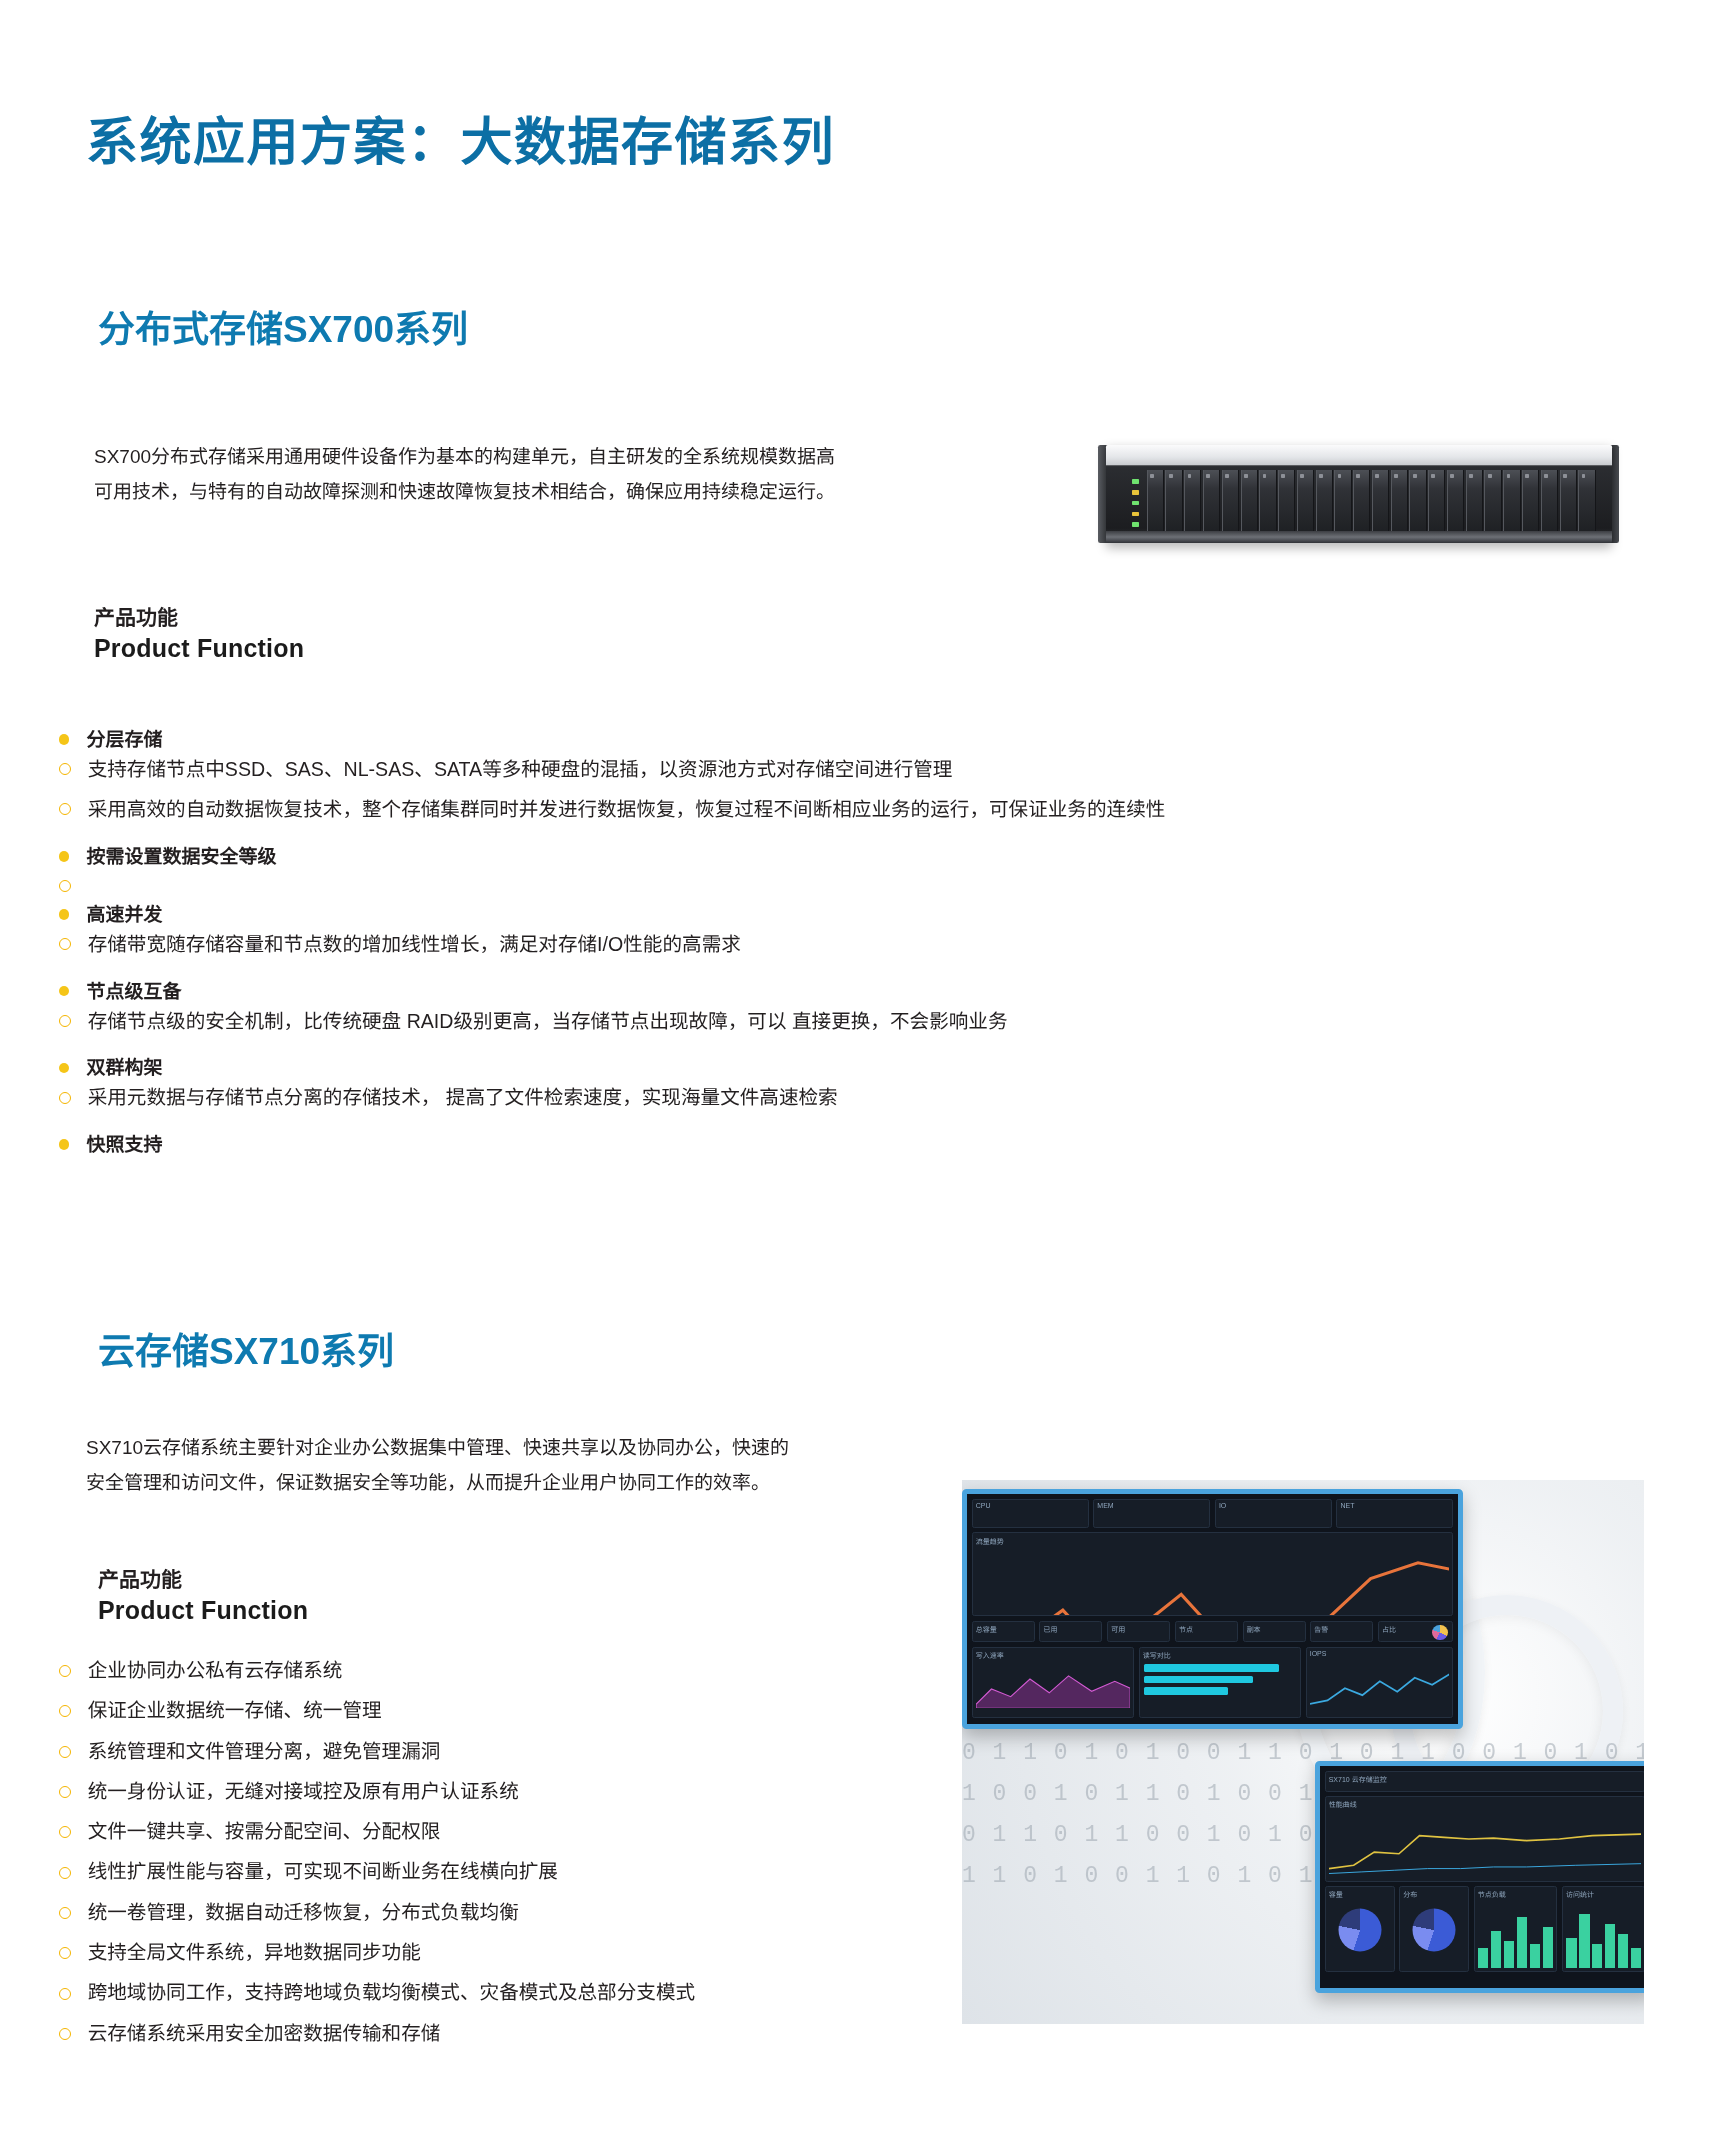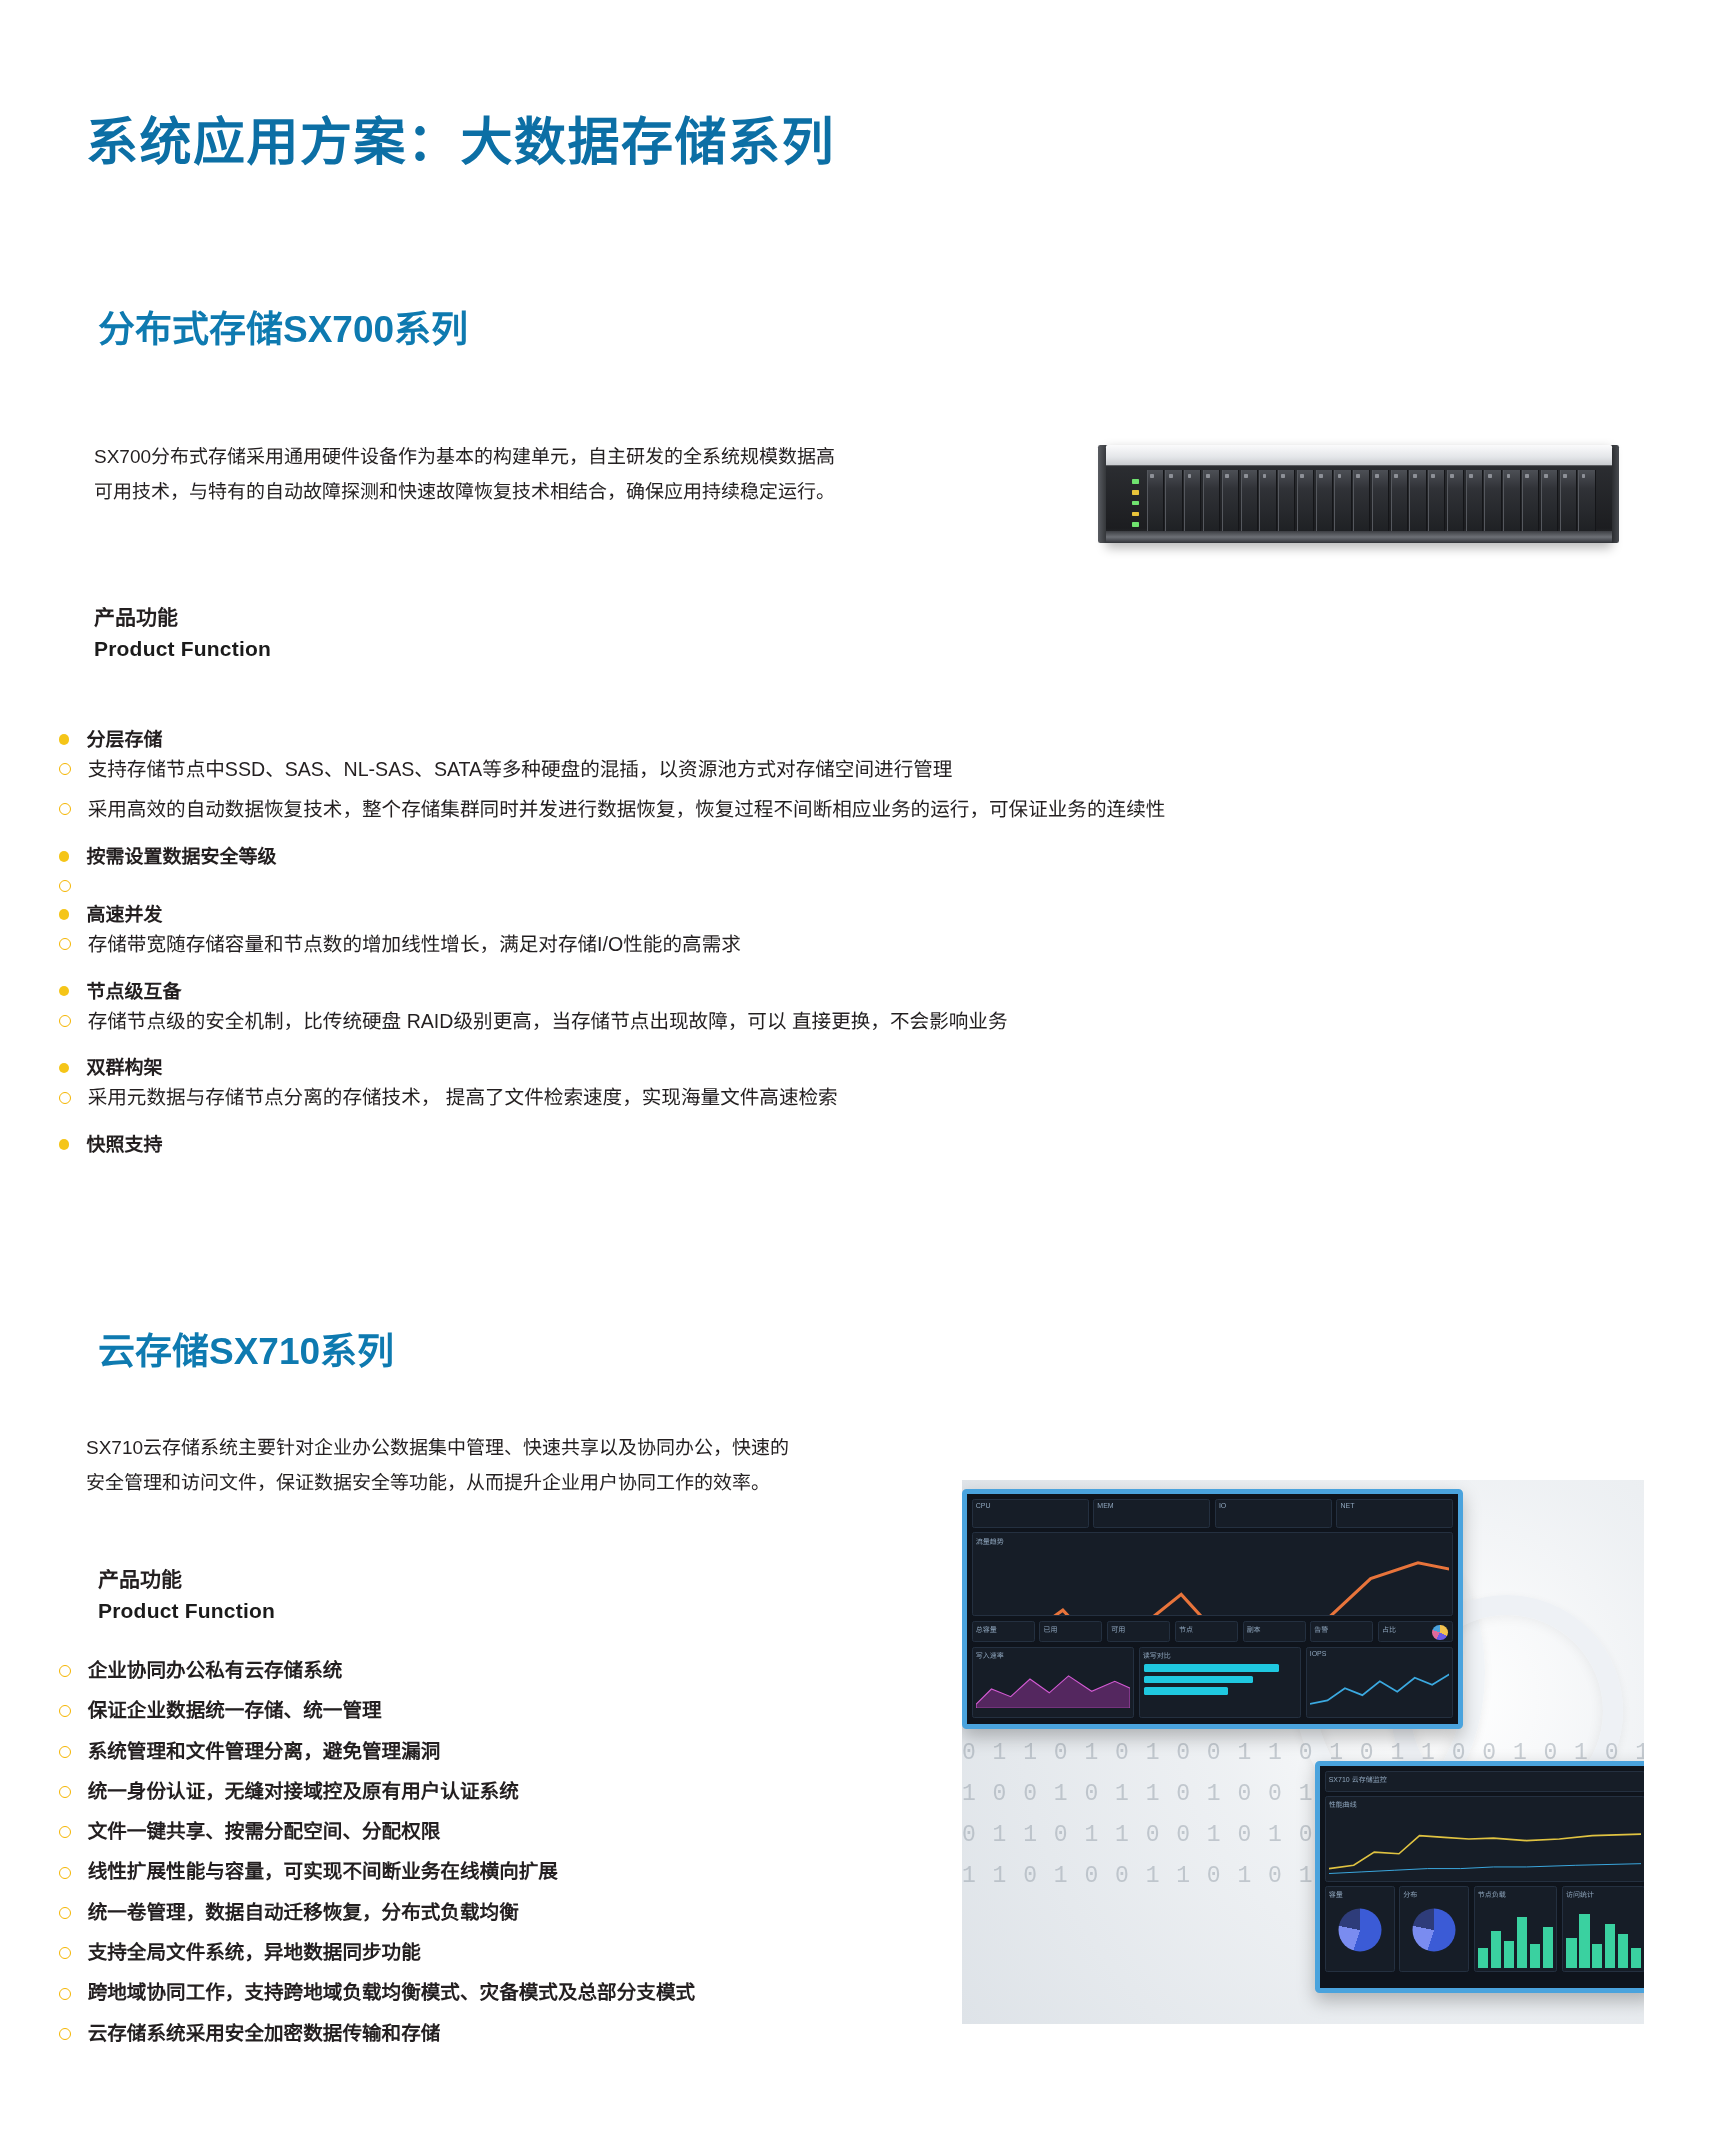--- a/index.html
+++ b/index.html
@@ -60,21 +60,21 @@
 
   
   .pf-block { position: absolute; }
   .pf-cn {
     font-size: 21px;
     font-weight: bold;
     color: #231f20;
     line-height: 31px;
   }
   .pf-en {
-    font-size: 21px;
+    font-size: 25px;
     font-weight: bold;
     color: #1b1b1b;
     line-height: 31px;
     letter-spacing: 0.2px;
   }
   #pf-1 { left: 94px; top: 602px; }
   #pf-2 { left: 98px; top: 1564px; }
 
   
   #features-700 {
@@ -121,21 +121,20 @@
   #features-710 {
     position: absolute;
     left: 51px;
     top: 1656px;
     width: 920px;
   }
   .simple-item {
     display: flex;
     align-items: flex-start;
     margin-bottom: 12.3px;
-    font-weight: bold;
   }
   .simple-item .txt {
     font-size: 19.6px;
     color: #231f20;
     line-height: 28px;
   }
 
   
   .server-wrap {
     position: absolute;

